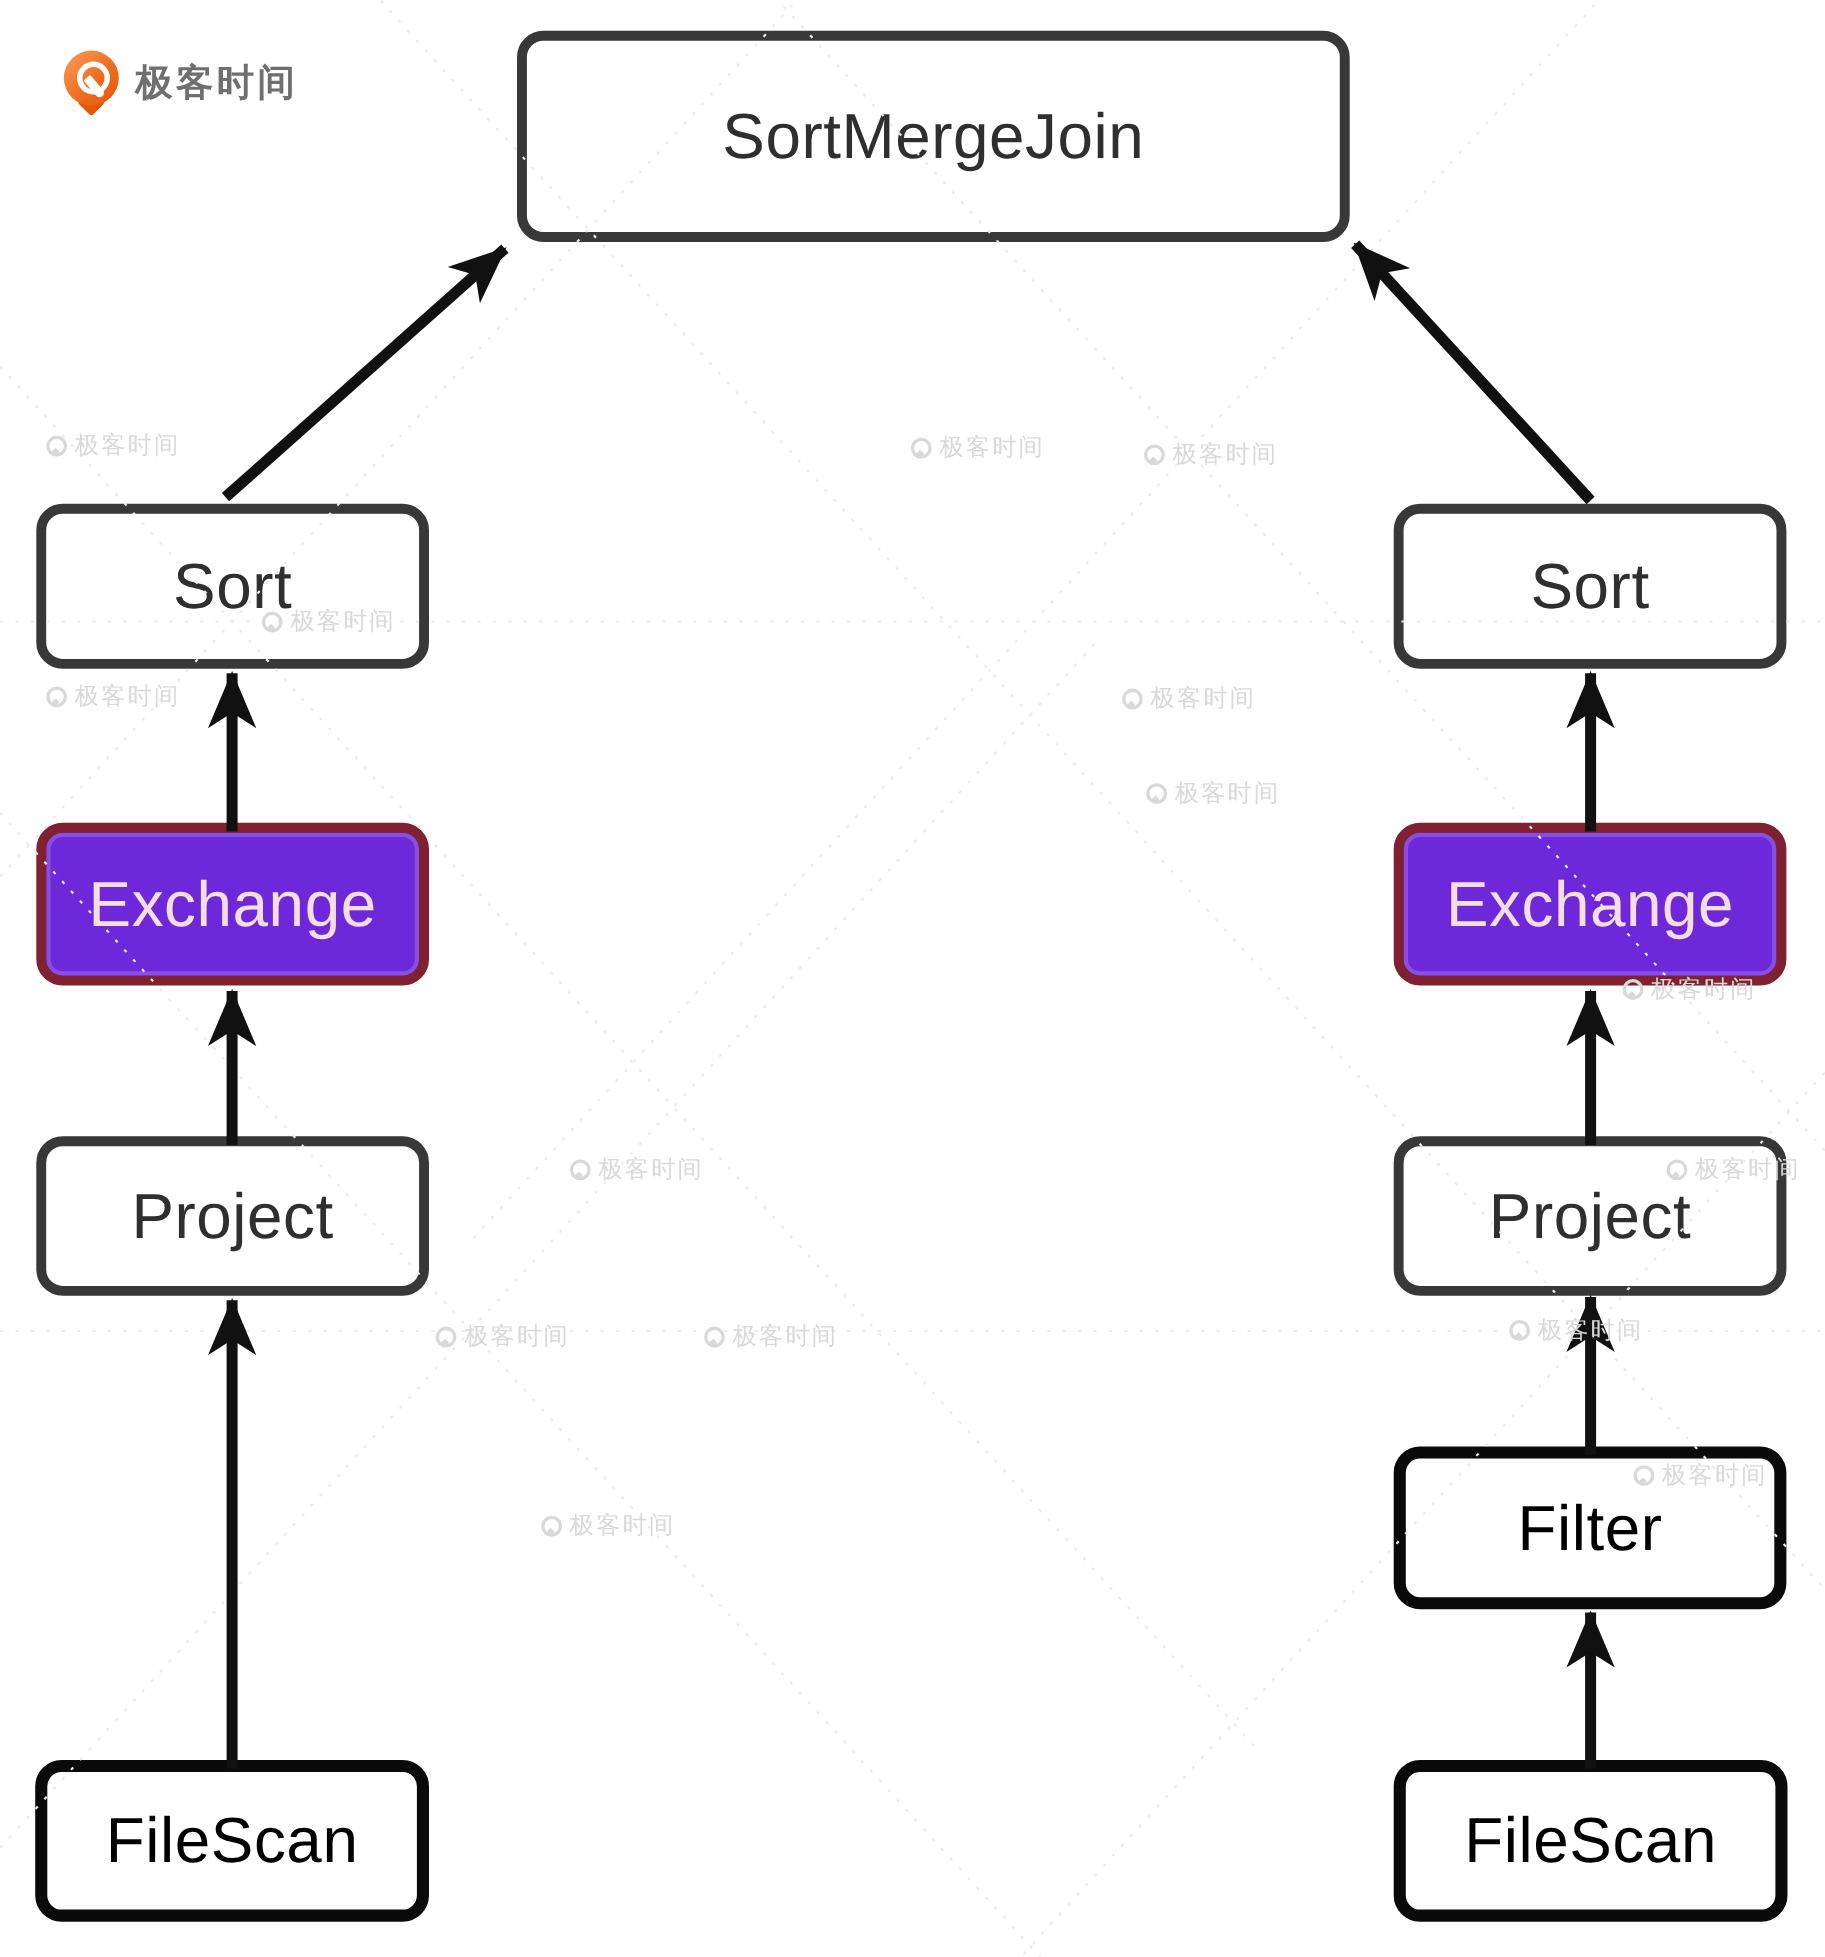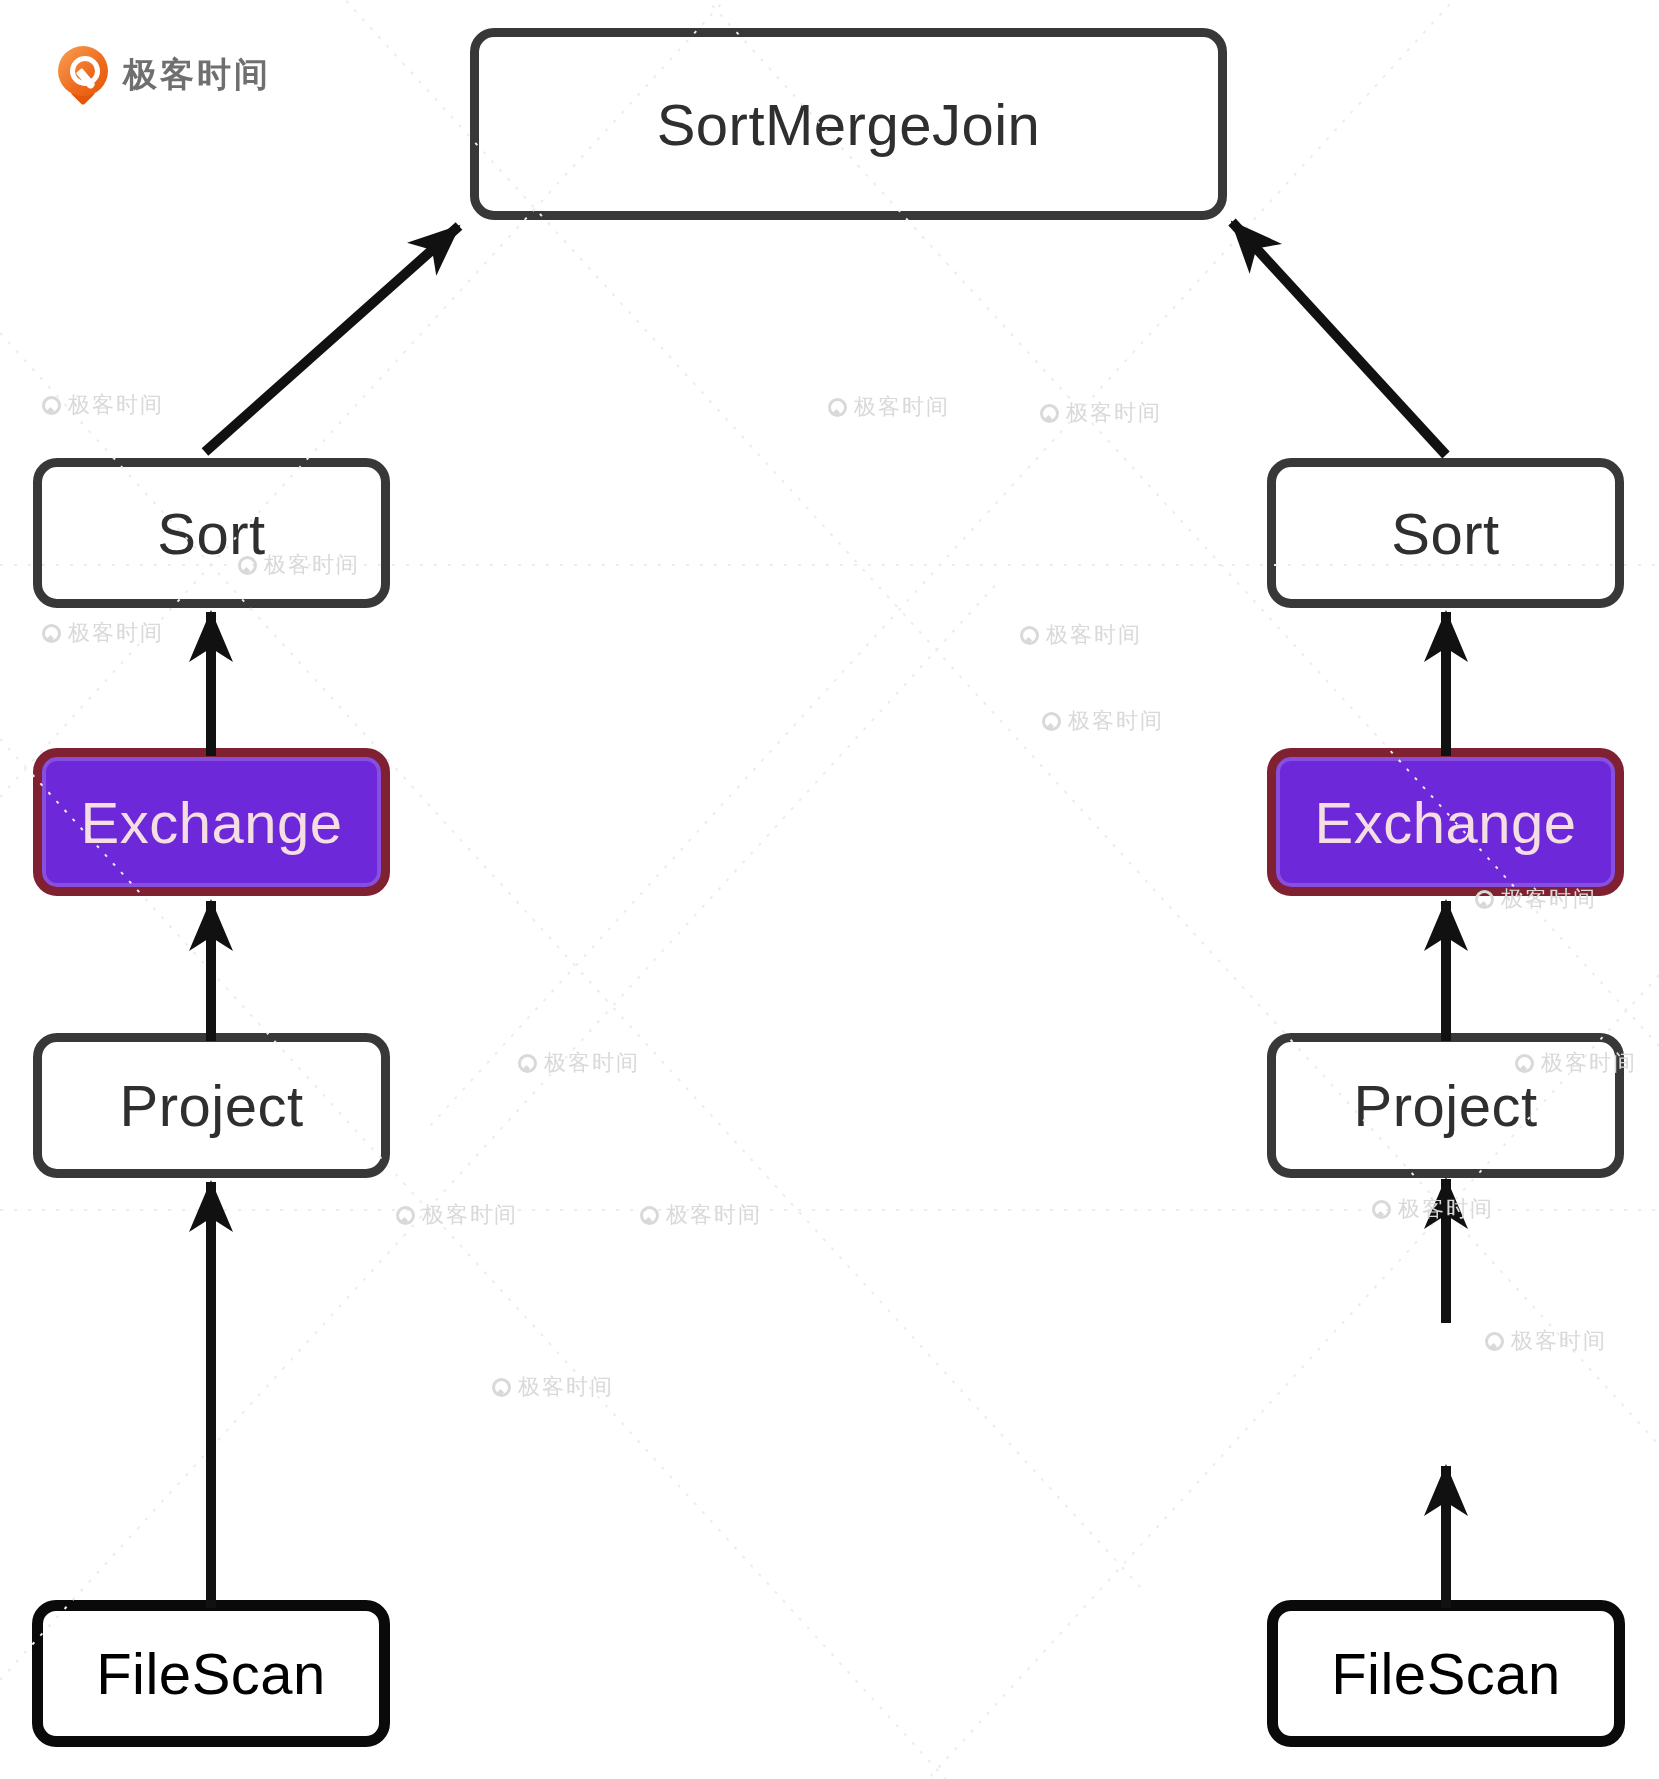--- a/index.html
+++ b/index.html
@@ -72,20 +72,23 @@
       <span class="label">FileScan</span>
     </div>
     <div class="node plain" style="left: 1267px; top: 458px; width: 357px; height: 150px;">
       <span class="label">Sort</span>
     </div>
     <div class="node highlight" style="left: 1267px; top: 748px; width: 357px; height: 148px;">
       <span class="label">Exchange</span>
     </div>
     <div class="node plain" style="left: 1267px; top: 1033px; width: 357px; height: 145px;">
       <span class="label">Project</span>
+    </div>
+    <div class="node strong" style="left: 1267px; top: 1315px; width: 357px; height: 148px;">
+      <span class="label">Filter</span>
     </div>
     <div class="node strong" style="left: 1267px; top: 1600px; width: 358px; height: 147px;">
       <span class="label">FileScan</span>
     </div>
   </div>
 
 <svg id="edges-svg" width="1659" height="1779" viewBox="0 0 1659 1779">
   <defs>
     <marker id="ah" markerUnits="userSpaceOnUse" markerWidth="60" markerHeight="48" refX="52" refY="24" orient="auto">
       <path d="M2,2 L54,24 L2,46 L16,24 Z" fill="#111111"></path>

